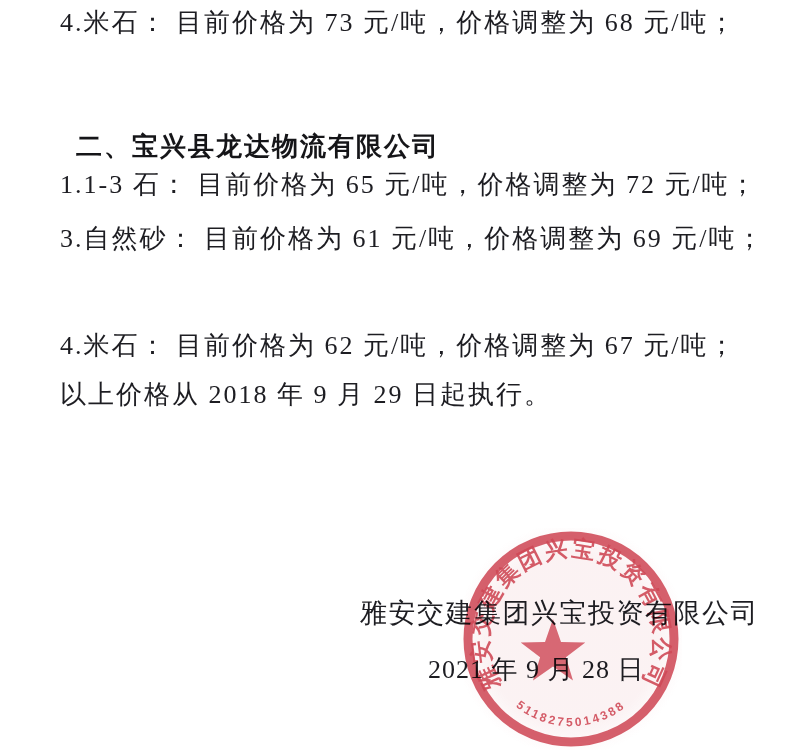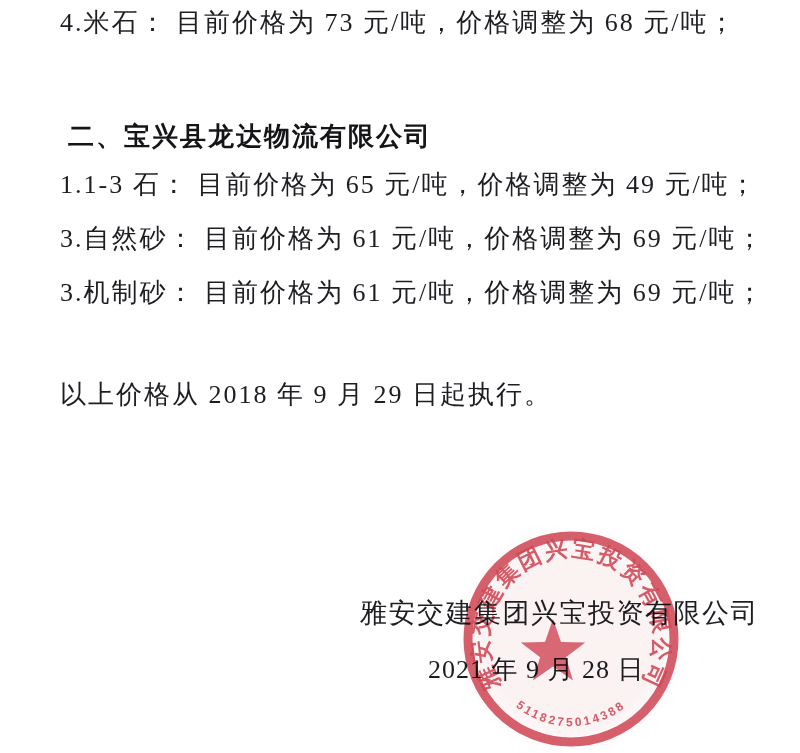--- a/index.html
+++ b/index.html
@@ -10,22 +10,22 @@
     color:#1d1d22;
   }
   .page { position:relative; width:800px; height:753px; background:#ffffff; }
 
   .body-line {
     position:absolute; left:60px; margin:0;
     font-size:26px; line-height:1.15; letter-spacing:2px;
     white-space:nowrap; font-weight:400;
   }
   .section-heading {
-    position:absolute; left:60px; margin:8px;
-    font-family:Liberation Mono, monospace;
+    position:absolute; left:60px; margin:16px;
+    font-family:Liberation Serif, serif;
     font-size:26px; line-height:1.15; letter-spacing:2px;
     font-weight:700; white-space:nowrap; color:#151518;text-align:center;
   }
   .signature-line {
     position:absolute; margin:0; font-size:27px; letter-spacing:1.5px;
     white-space:nowrap; font-weight:400;
   }
   .date-line {
     position:absolute; margin:0; font-size:26px; letter-spacing:1px;
     white-space:nowrap; font-weight:400;
@@ -52,26 +52,26 @@
 </style>
 </head>
 <body>
 
 <div class="page">
 
   <p class="body-line" style="top:8px">4.米石： 目前价格为 73 元/吨，价格调整为 68 元/吨；</p>
 
   <h2 class="section-heading" style="top:116px">二、宝兴县龙达物流有限公司</h2>
 
-  <p class="body-line" style="top:170px">1.1-3 石： 目前价格为 65 元/吨，价格调整为 49 元/吨；</p>
+  <p class="body-line" style="top:170px">1.1-3 石： 目前价格为 65 元/吨，价格调整为 72 元/吨；</p>
 
   <p class="body-line" style="top:224px">3.自然砂： 目前价格为 61 元/吨，价格调整为 69 元/吨；</p>
 
-  <p class="body-line" style="top:278px">3.机制砂： 目前价格为 61 元/吨，价格调整为 69 元/吨；</p>
 
+  <p class="body-line" style="top:331px">4.米石： 目前价格为 62 元/吨，价格调整为 67 元/吨；</p>
 
   <p class="body-line" style="top:380px">以上价格从 2018 年 9 月 29 日起执行。</p>
 
   <p class="signature-line" style="left:360px; top:595px">雅安交建集团兴宝投资有限公司</p>
 
   <p class="date-line" style="left:428px; top:652px">2021 年 9 月 28 日</p>
 
   <div class="stamp">
     <svg viewBox="-111 -111 222 222" width="222" height="222">
       <defs>

